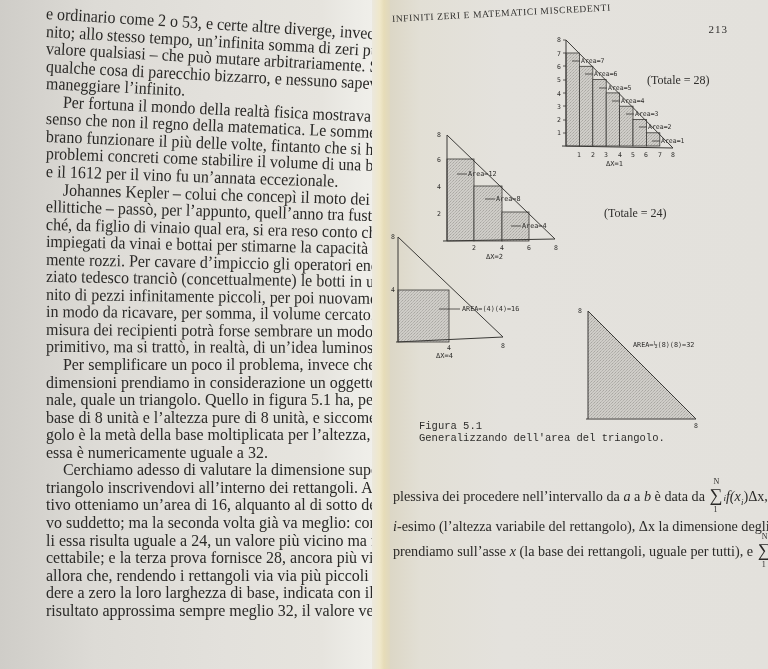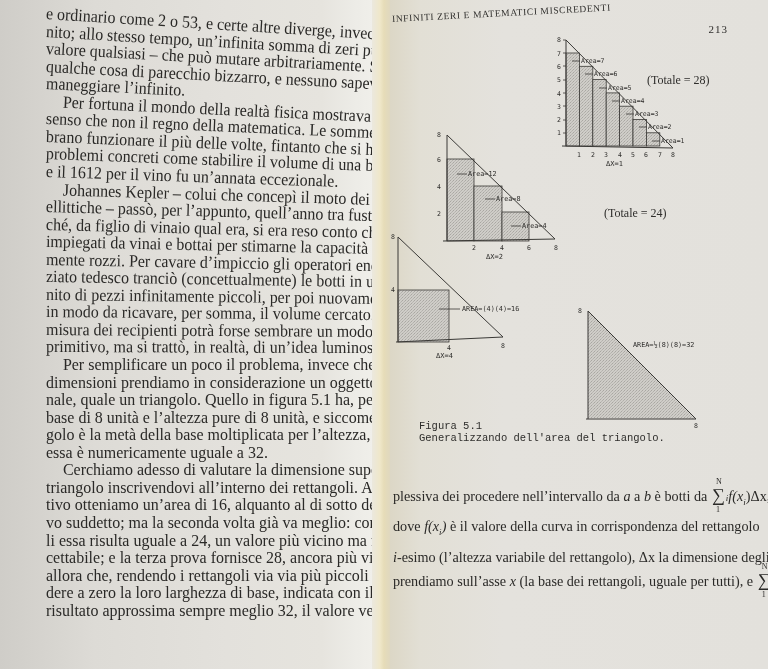--- a/index.html
+++ b/index.html
@@ -240,19 +240,18 @@
         <text x="243" y="347" font-size="6.8">AREA=½(8)(8)=32</text>
       </g>
     </svg>
 
     <div class="fig-caption">
       <div>Figura 5.1</div>
       <div>Generalizzando dell'area del triangolo.</div>
     </div>
 
     <div class="right-text">
-      <div class="line"><span>plessiva dei procedere nell’intervallo da </span><i>a</i><span> a </span><i>b</i><span> è botti da </span><span class="sum">∑<sup>N</sup><sub>1</sub></span><i style="font-size:9px">i</i><i>f(x</i><sub><i style="font-size:9px">i</i></sub><span>)Δx,</span></div>
-      <div class="line"><span>dove </span><i>f(x</i><sub><i style="font-size:9px">i</i></sub><i>)</i><span> è il valore della curva in corrispondenza del rettangolo</span></div>
+      <div class="line"><span>plessiva dei procedere nell’intervallo da </span><i>a</i><span> a </span><i>b</i><span> è data da </span><span class="sum">∑<sup>N</sup><sub>1</sub></span><i style="font-size:9px">i</i><i>f(x</i><sub><i style="font-size:9px">i</i></sub><span>)Δx,</span></div>
       <div class="line"><i>i</i><span>-esimo (l’altezza variabile del rettangolo), Δx la dimensione degli</span></div>
       <div class="line"><span>prendiamo sull’asse </span><i>x</i><span> (la base dei rettangoli, uguale per tutti), e </span><span class="sum">∑<sup>N</sup><sub>1</sub></span><i style="font-size:9px">i</i></div>
     </div>
   </div>
 </div>
 
 </body></html>

